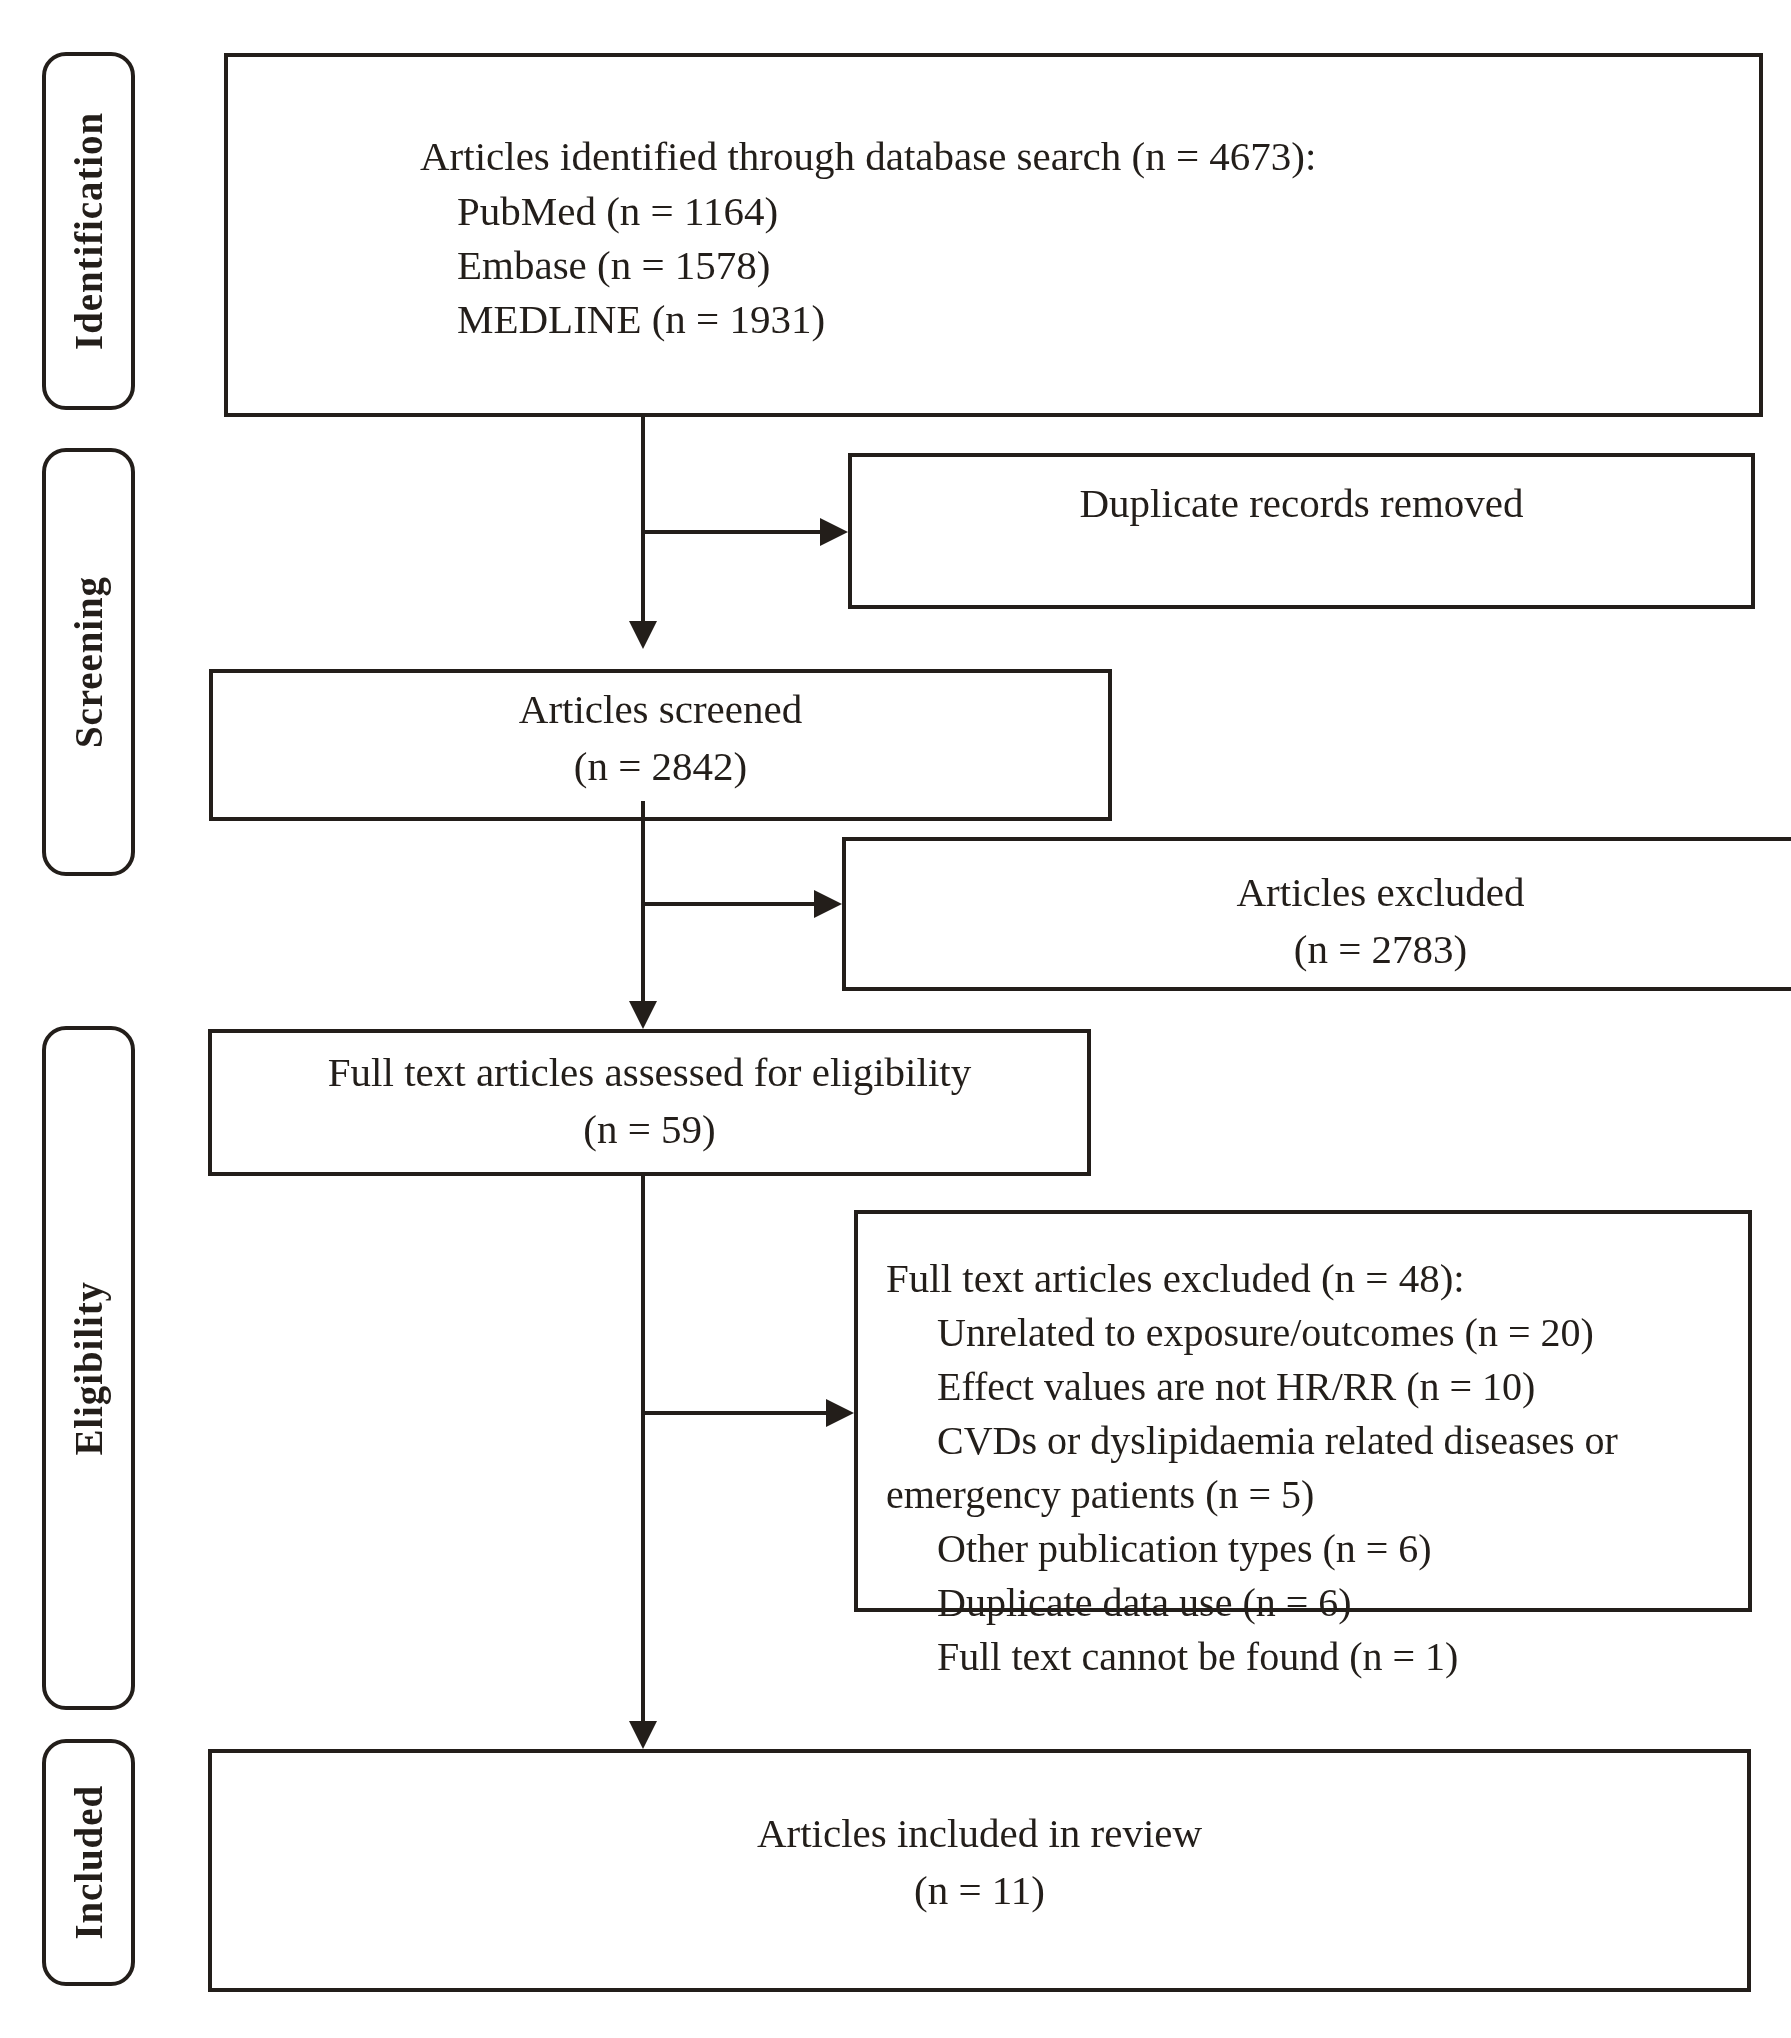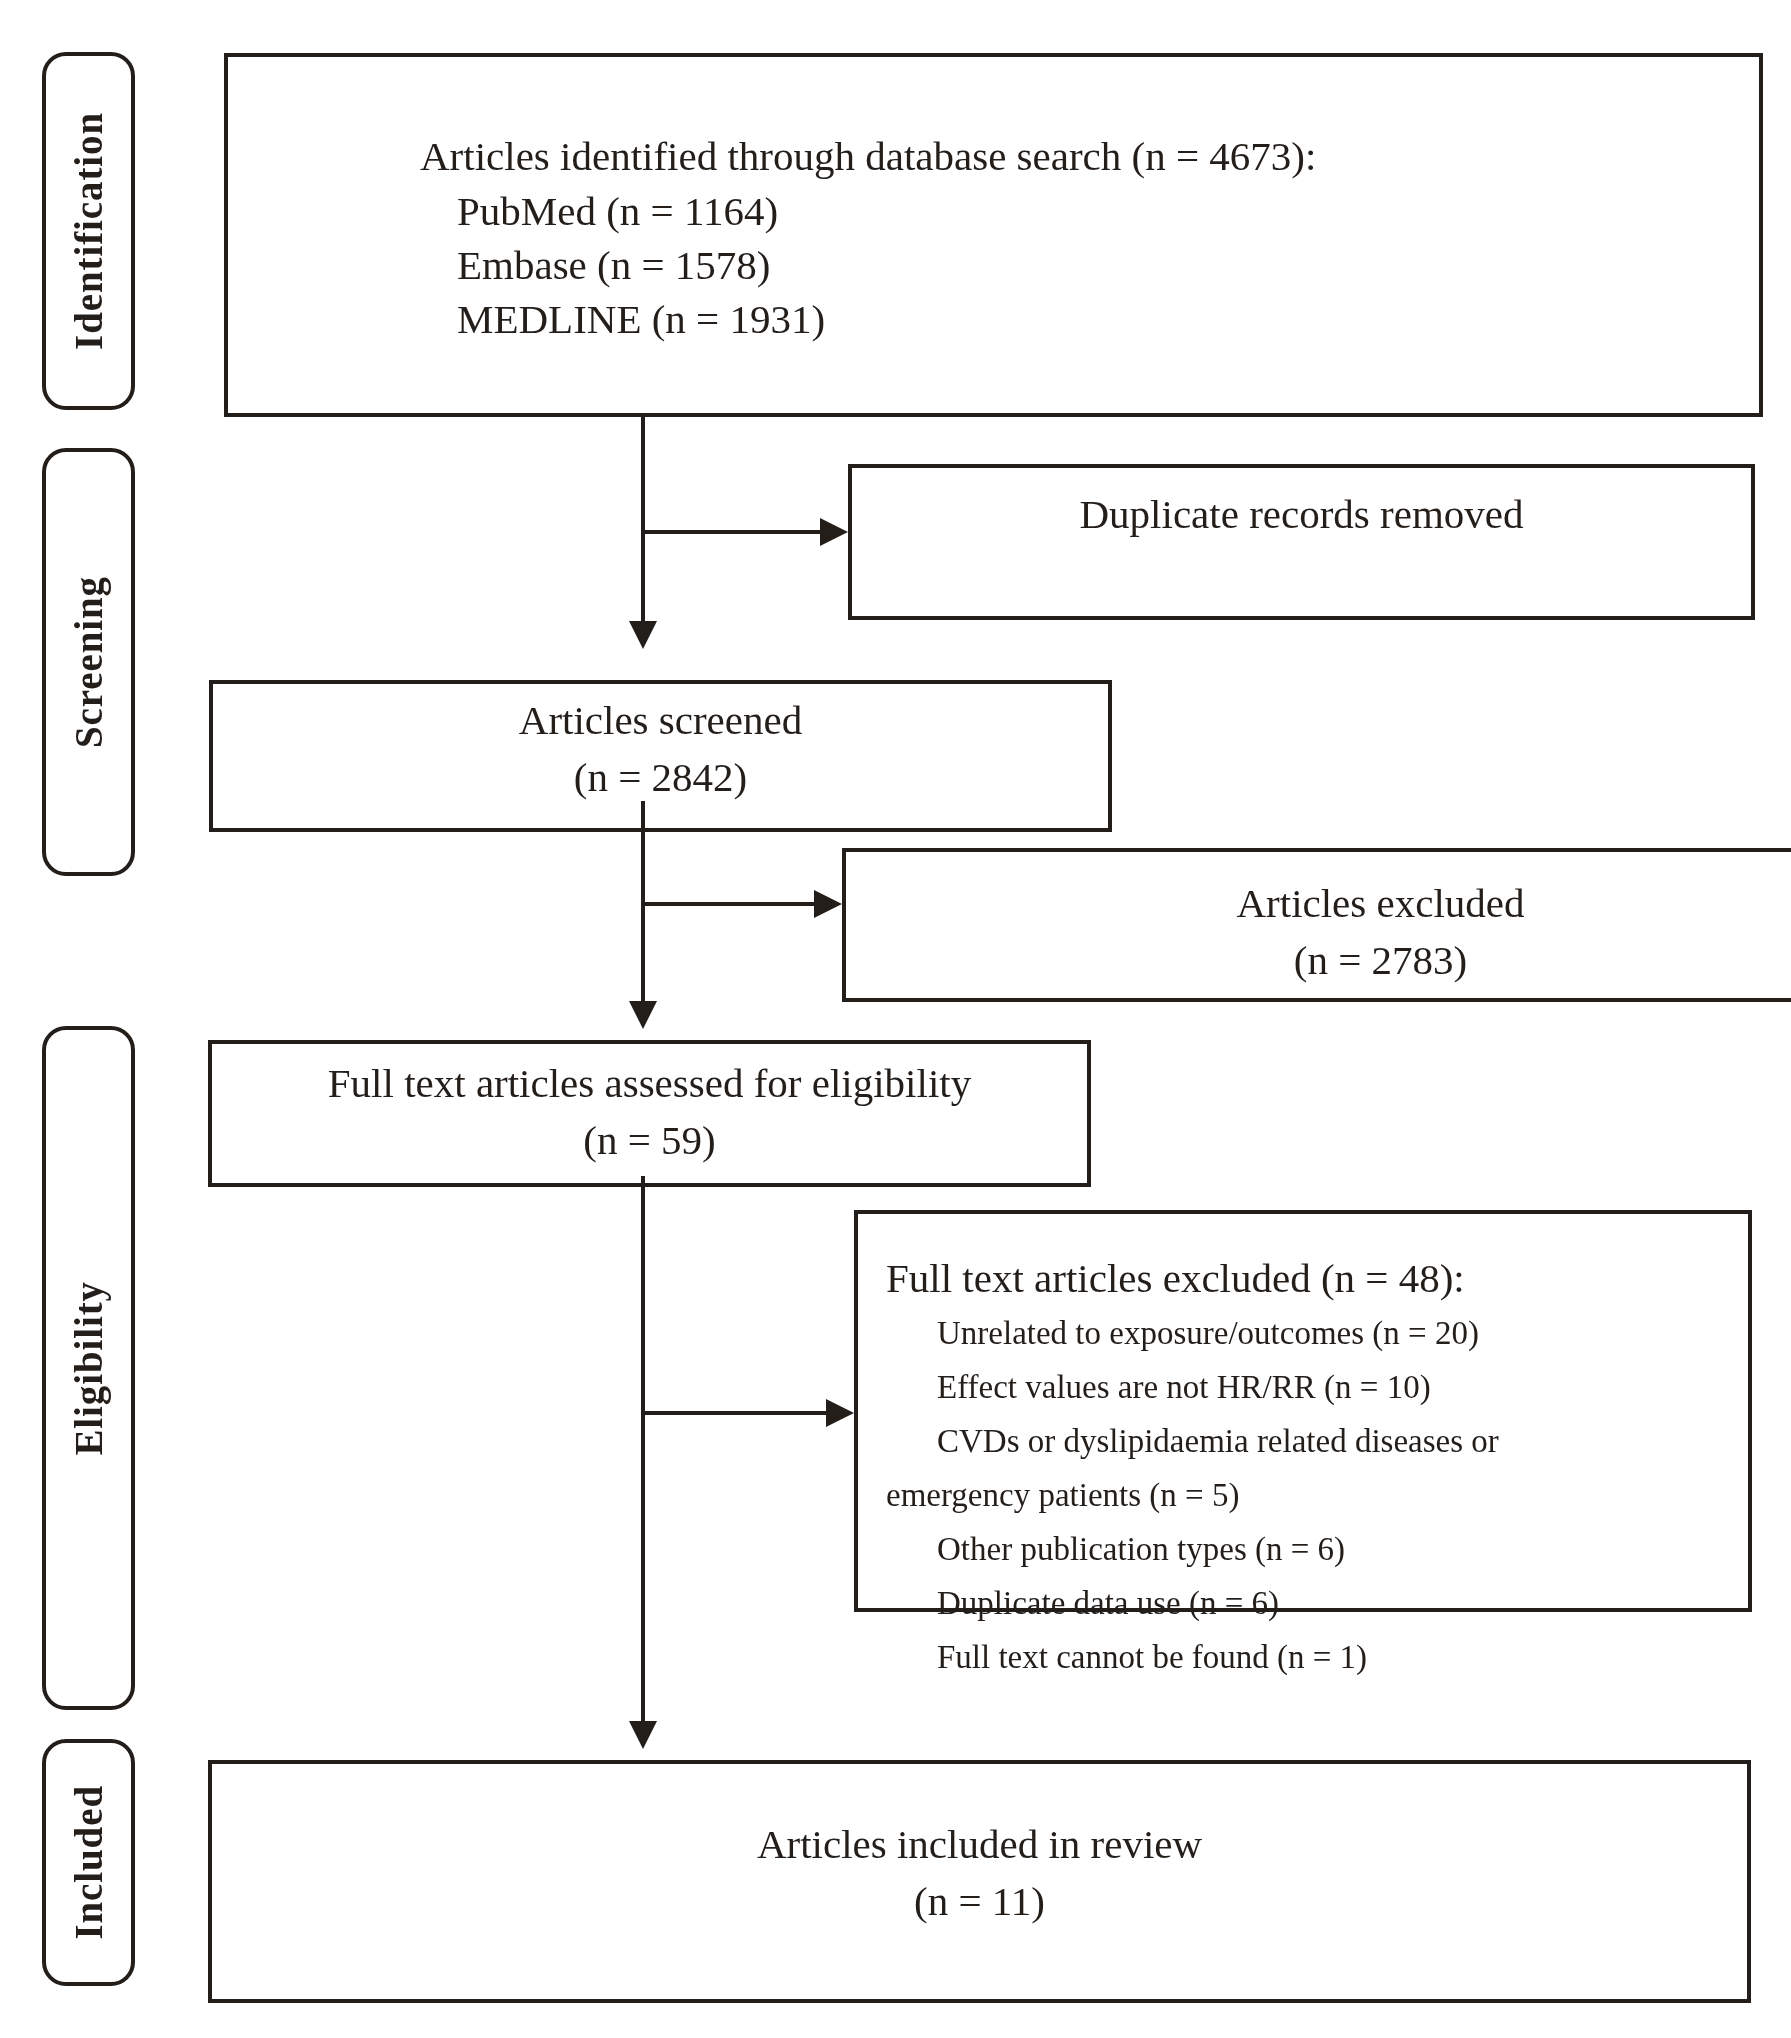--- a/index.html
+++ b/index.html
@@ -15,41 +15,41 @@
     display:flex; align-items:center; justify-content:center;
   }
   .stage span{
     writing-mode:vertical-rl; transform:rotate(180deg);
     font-weight:bold; font-size:39px; letter-spacing:0.9px; white-space:nowrap;
   }
   .box{
     position:absolute; border:4.7px solid var(--ink); background:var(--bg);
     font-size:41px; line-height:56px;
   }
-  .center{ text-align:center;margin-top:11px; }
+  .center{ text-align:center; }
   .vline{ position:absolute; width:3.7px; background:var(--ink); }
   .hline{ position:absolute; height:3.7px; background:var(--ink); }
   .arrow-down{
     position:absolute; width:0; height:0;
     border-left:14px solid transparent; border-right:14px solid transparent;
     border-top:28px solid var(--ink);
   }
   .arrow-right{
     position:absolute; width:0; height:0;
     border-top:14px solid transparent; border-bottom:14px solid transparent;
     border-left:28px solid var(--ink);
   }
   #box-identified{ left:210px; top:53px; width:1539px; height:364px; padding:71px 19px 0 192px;margin-left:14px; }
   #box-identified .src{ padding-left:37px; line-height:54px;font-family:Liberation Serif, serif; }
   #box-duplicates{ left:848px; top:453px; width:907px; height:156px; padding-top:17px; line-height:58px; }
   #box-screened{ left:209px; top:669px; width:903px; height:152px; padding-top:8px; line-height:57px; }
   #box-excluded{ left:842px; top:837px; width:1077px; height:154px; padding-top:22.5px; line-height:57px; }
   #box-assessed{ left:208px; top:1029px; width:883px; height:147px; padding-top:11.2px; line-height:57px; }
   #box-ft-excluded{ left:854px; top:1210px; width:898px; height:402px; padding:37px 17px 0 28px; line-height:55px; }
-  #box-ft-excluded .reason{ font-size:33px; line-height:54px; text-indent:51px; white-space:pre-line; }
+  #box-ft-excluded .reason{ font-size:40px; line-height:54px; text-indent:51px; white-space:pre-line; }
   #box-included{ left:208px; top:1749px; width:1543px; height:243px; padding-top:52px; line-height:57px; }
 </style>
 </head>
 <body>
 
 <div class="stage" style="top:52px;height:358px;">
   <span>Identification</span>
 </div>
 <div class="stage" style="top:448px;height:428px;">
   <span>Screening</span>

